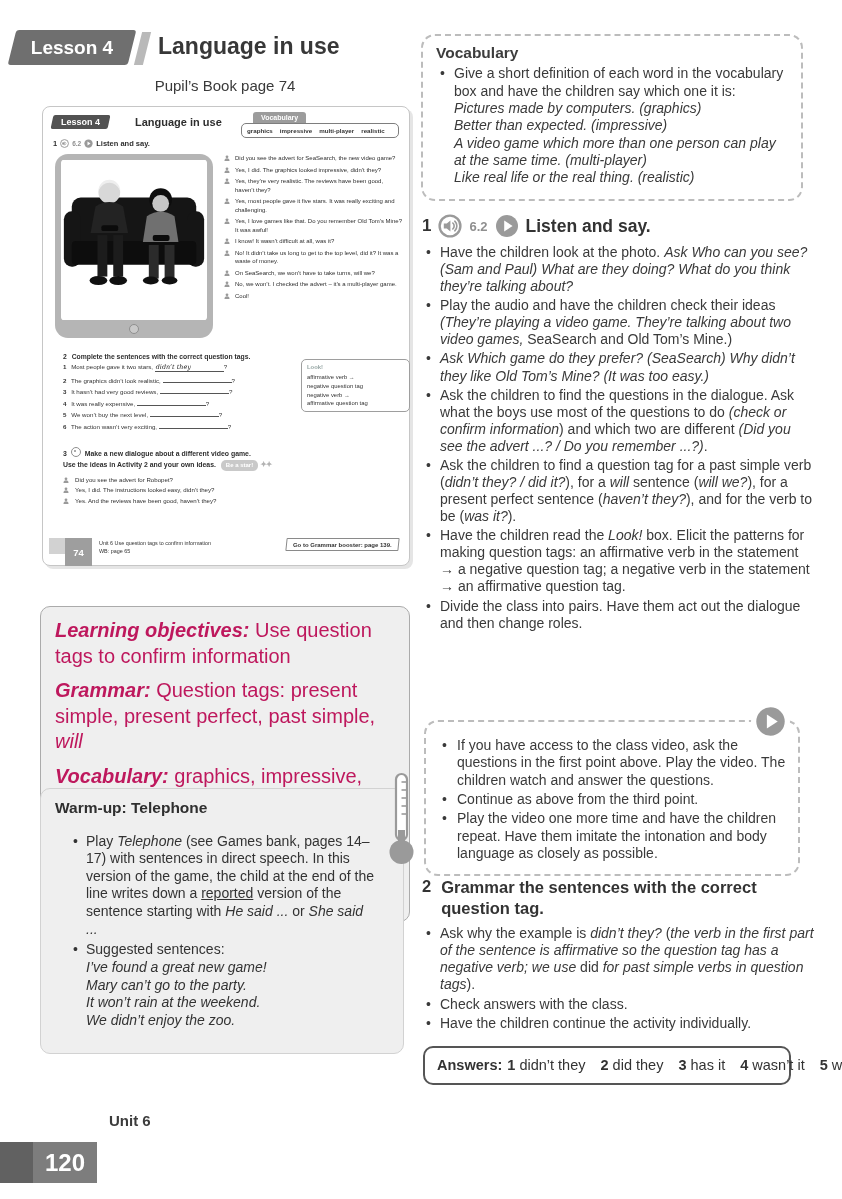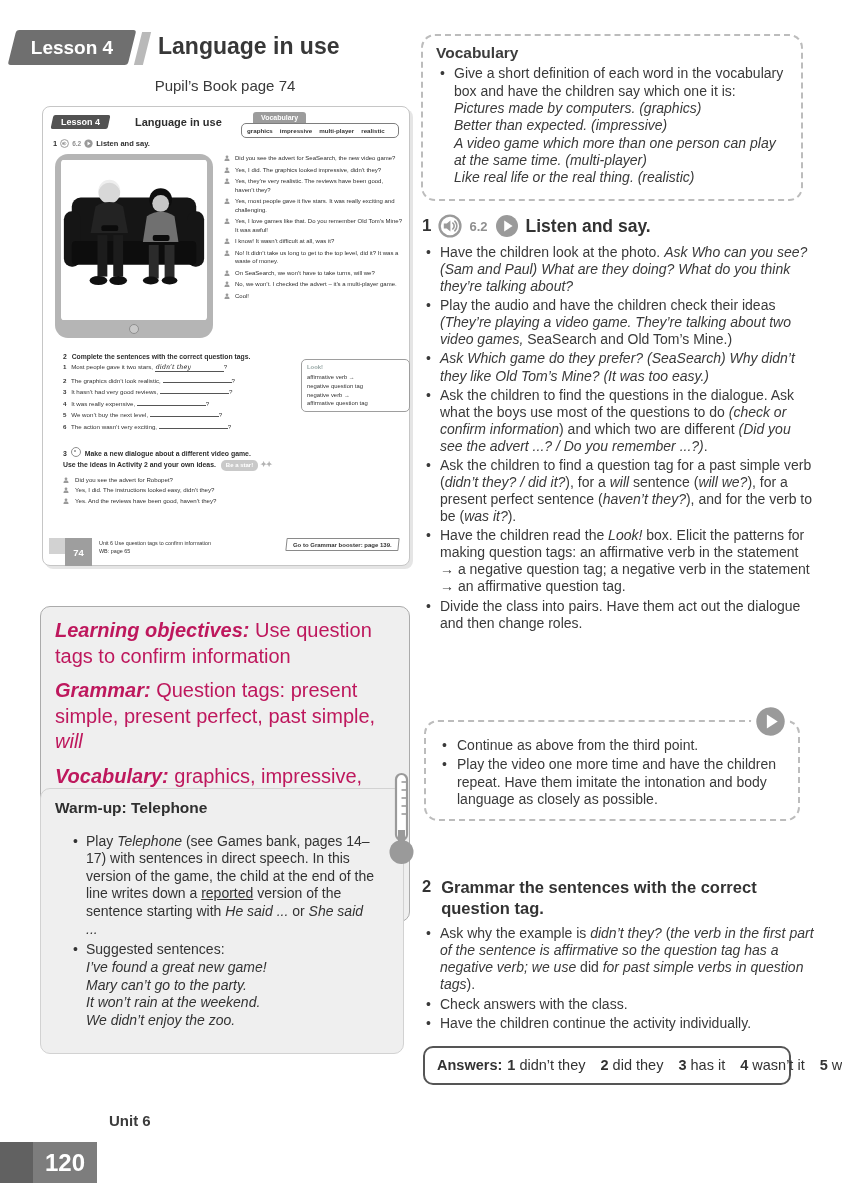--- a/index.html
+++ b/index.html
@@ -351,20 +351,21 @@
         <li><span>Divide the class into pairs. Have them act out the dialogue and then change roles.</span></li>
       </ul>
   </div>
 
   <div class="video-box">
     <svg class="video-play" viewBox="0 0 24 24">
         <circle cx="12" cy="12" r="11" fill="#9a9a9a"></circle>
         <path d="M9.2 6.6 L17.6 12 L9.2 17.4 z" fill="#fff"></path>
       </svg>
     <ul class="bullets">
+        <li>If you have access to the class video, ask the questions in the first point above. Play the video. The children watch and answer the questions.</li>
         <li>Continue as above from the third point.</li>
         <li>Play the video one more time and have the children repeat. Have them imitate the intonation and body language as closely as possible.</li>
       </ul>
   </div>
 
   <div class="sec2">
     <div class="sec-head">
       <span class="sec-num">2</span>
       <span class="sec-title">Grammar the sentences with the correct question tag.</span>
     </div>

